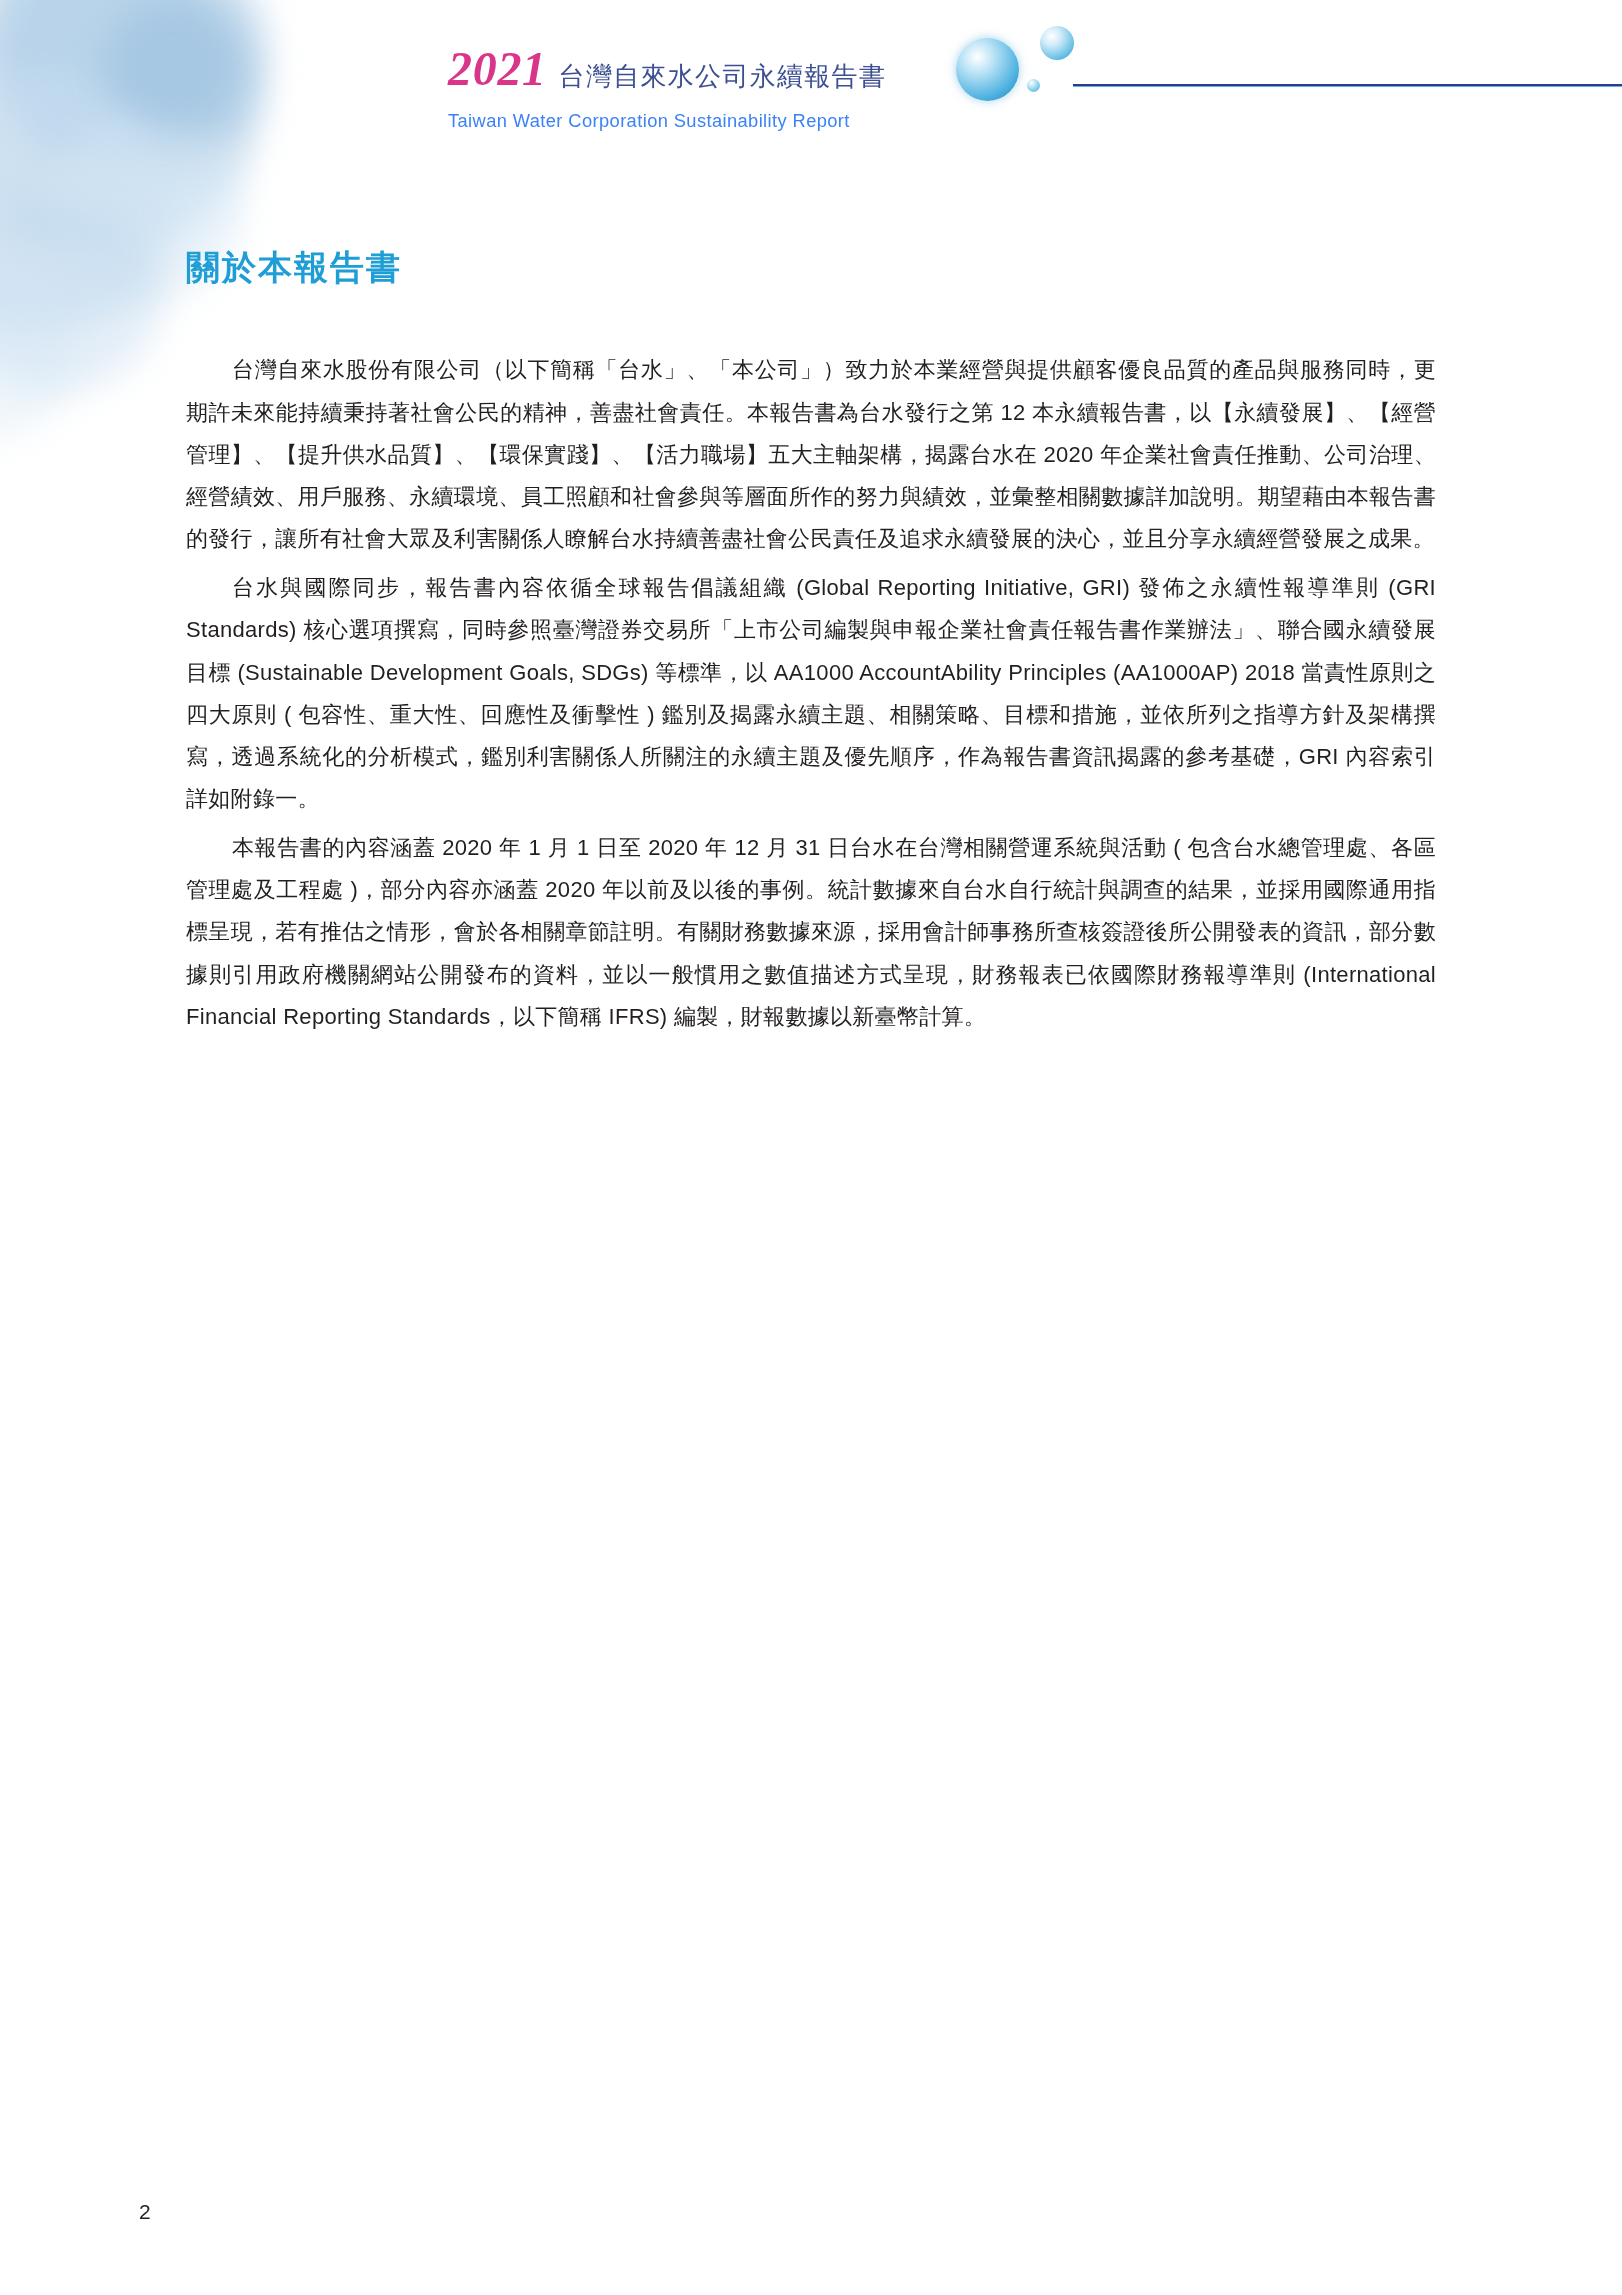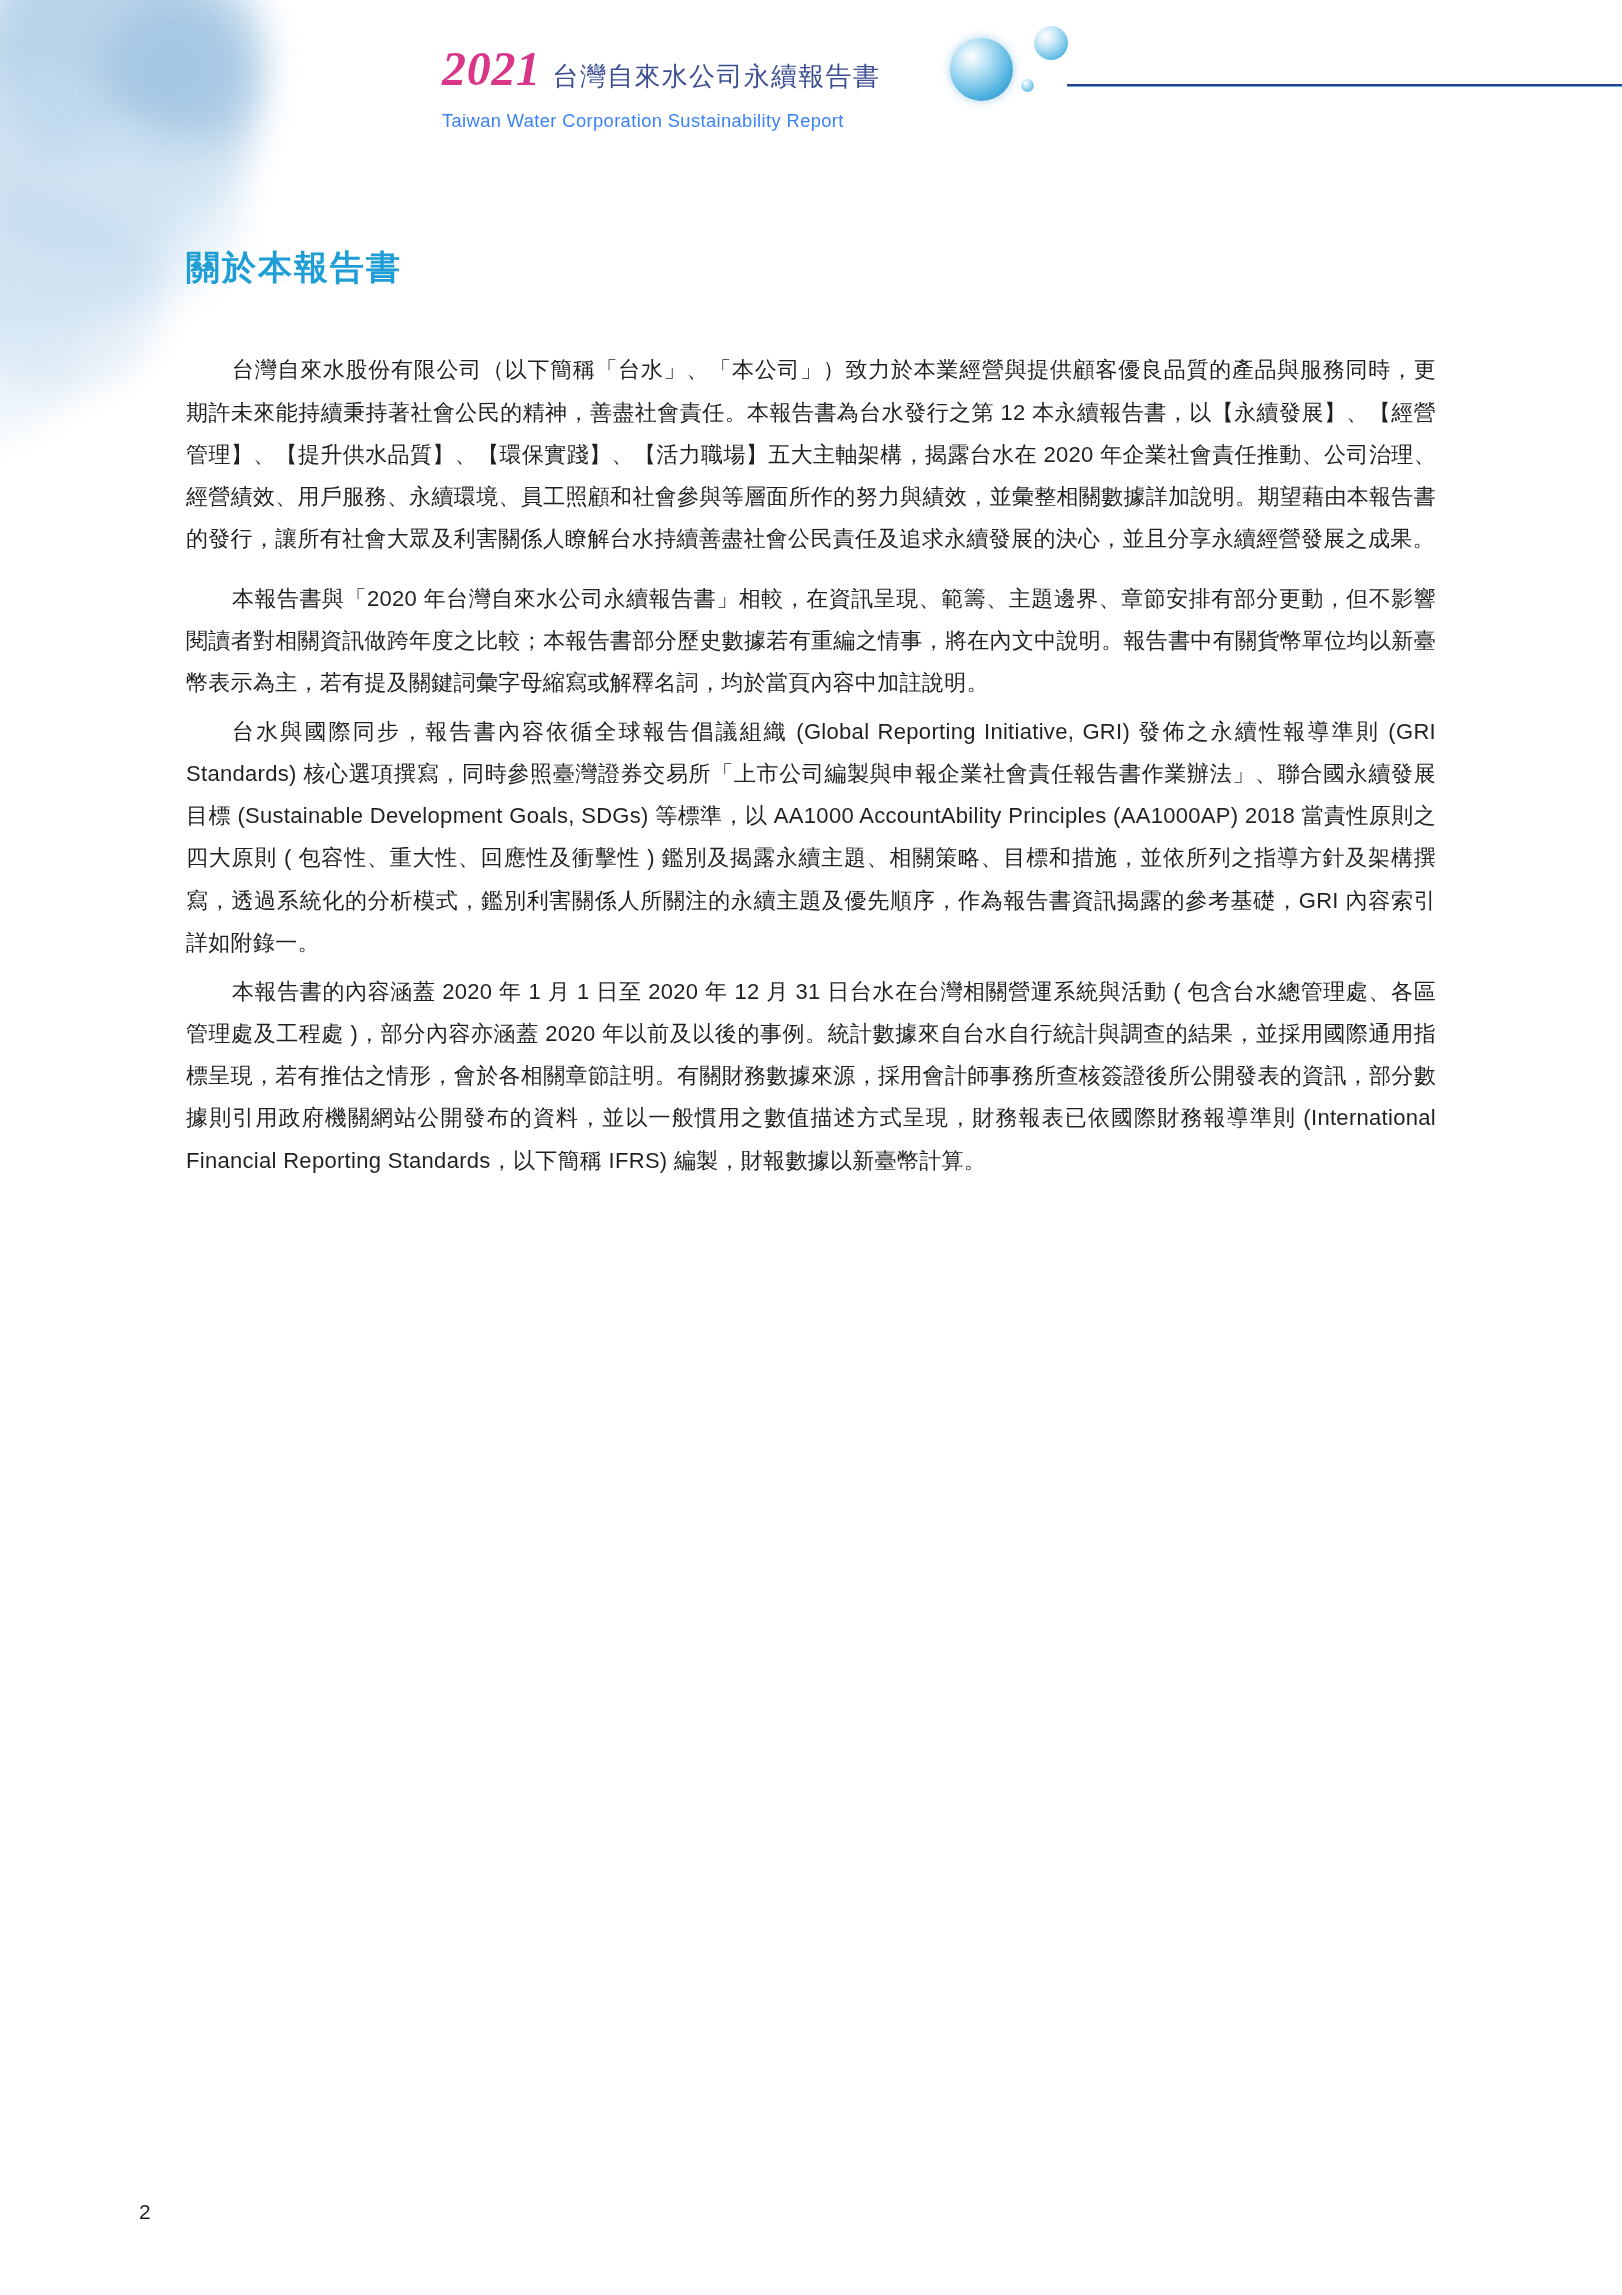--- a/index.html
+++ b/index.html
@@ -35,21 +35,21 @@
   .wc3 { left: 0px;   top: 151px; width: 281px; height: 262px; background: rgba(200,222,240,0.55); }
   .wc4 { left: 151px; top: 196px; width: 196px; height: 183px; background: rgba(214,232,245,0.5); }
   .wc5 { left: 52px;  top: 275px; width: 216px; height: 196px; background: rgba(186,214,236,0.38); }
   .wc6 { left: 209px; top: 79px; width: 137px; height: 131px; background: rgba(126,172,212,0.30); }
   .wc7 { left: 13px;  top: 366px; width: 164px; height: 151px; background: rgba(208,228,243,0.35); }
 
   
   .header {
     position: absolute;
     top: 0;
-    left: 0;
+    left: 6px;
     width: 1318px;
     height: 164px;
     padding-left: 39px;
   }
   .header-rule {
     position: absolute;
     top: 84px;
     left: 1067px;
     width: 556px;
     height: 2px;
@@ -190,21 +190,20 @@
   <div class="header-rule"></div>
   <div class="header-rule2"></div>
 </div>
 
 <div class="page">
 
   <h1 class="doc-title">關於本報告書</h1>
 
   <div class="block">
     <p class="para">台灣自來水股份有限公司（以下簡稱「台水」、「本公司」）致力於本業經營與提供顧客優良品質的產品與服務同時，更期許未來能持續秉持著社會公民的精神，善盡社會責任。本報告書為台水發行之第 12 本永續報告書，以【永續發展】、【經營管理】、【提升供水品質】、【環保實踐】、【活力職場】五大主軸架構，揭露台水在 2020 年企業社會責任推動、公司治理、經營績效、用戶服務、永續環境、員工照顧和社會參與等層面所作的努力與績效，並彙整相關數據詳加說明。期望藉由本報告書的發行，讓所有社會大眾及利害關係人瞭解台水持續善盡社會公民責任及追求永續發展的決心，並且分享永續經營發展之成果。</p>
-    <p class="para">本報告書與「2020 年台灣自來水公司永續報告書」相較，在資訊呈現、範籌、主題邊界、章節安排有部分更動，但不影響閱讀者對相關資訊做跨年度之比較；本報告書部分歷史數據若有重編之情事，將在內文中說明。報告書中有關貨幣單位均以新臺幣表示為主，若有提及關鍵詞彙字母縮寫或解釋名詞，均於當頁內容中加註說明。</p>
   </div>
 
   <div class="block">
     <p class="para">台水與國際同步，報告書內容依循全球報告倡議組織 (Global Reporting Initiative, GRI) 發佈之永續性報導準則 (GRI Standards) 核心選項撰寫，同時參照臺灣證券交易所「上市公司編製與申報企業社會責任報告書作業辦法」、聯合國永續發展目標 (Sustainable Development Goals, SDGs) 等標準，以 AA1000 AccountAbility Principles (AA1000AP) 2018 當責性原則之四大原則 ( 包容性、重大性、回應性及衝擊性 ) 鑑別及揭露永續主題、相關策略、目標和措施，並依所列之指導方針及架構撰寫，透過系統化的分析模式，鑑別利害關係人所關注的永續主題及優先順序，作為報告書資訊揭露的參考基礎，GRI 內容索引詳如附錄一。</p>
   </div>
 
   <div class="block">
     <p class="para">本報告書的內容涵蓋 2020 年 1 月 1 日至 2020 年 12 月 31 日台水在台灣相關營運系統與活動 ( 包含台水總管理處、各區管理處及工程處 )，部分內容亦涵蓋 2020 年以前及以後的事例。統計數據來自台水自行統計與調查的結果，並採用國際通用指標呈現，若有推估之情形，會於各相關章節註明。有關財務數據來源，採用會計師事務所查核簽證後所公開發表的資訊，部分數據則引用政府機關網站公開發布的資料，並以一般慣用之數值描述方式呈現，財務報表已依國際財務報導準則 (International Financial Reporting Standards，以下簡稱 IFRS) 編製，財報數據以新臺幣計算。</p>
   </div>
 

